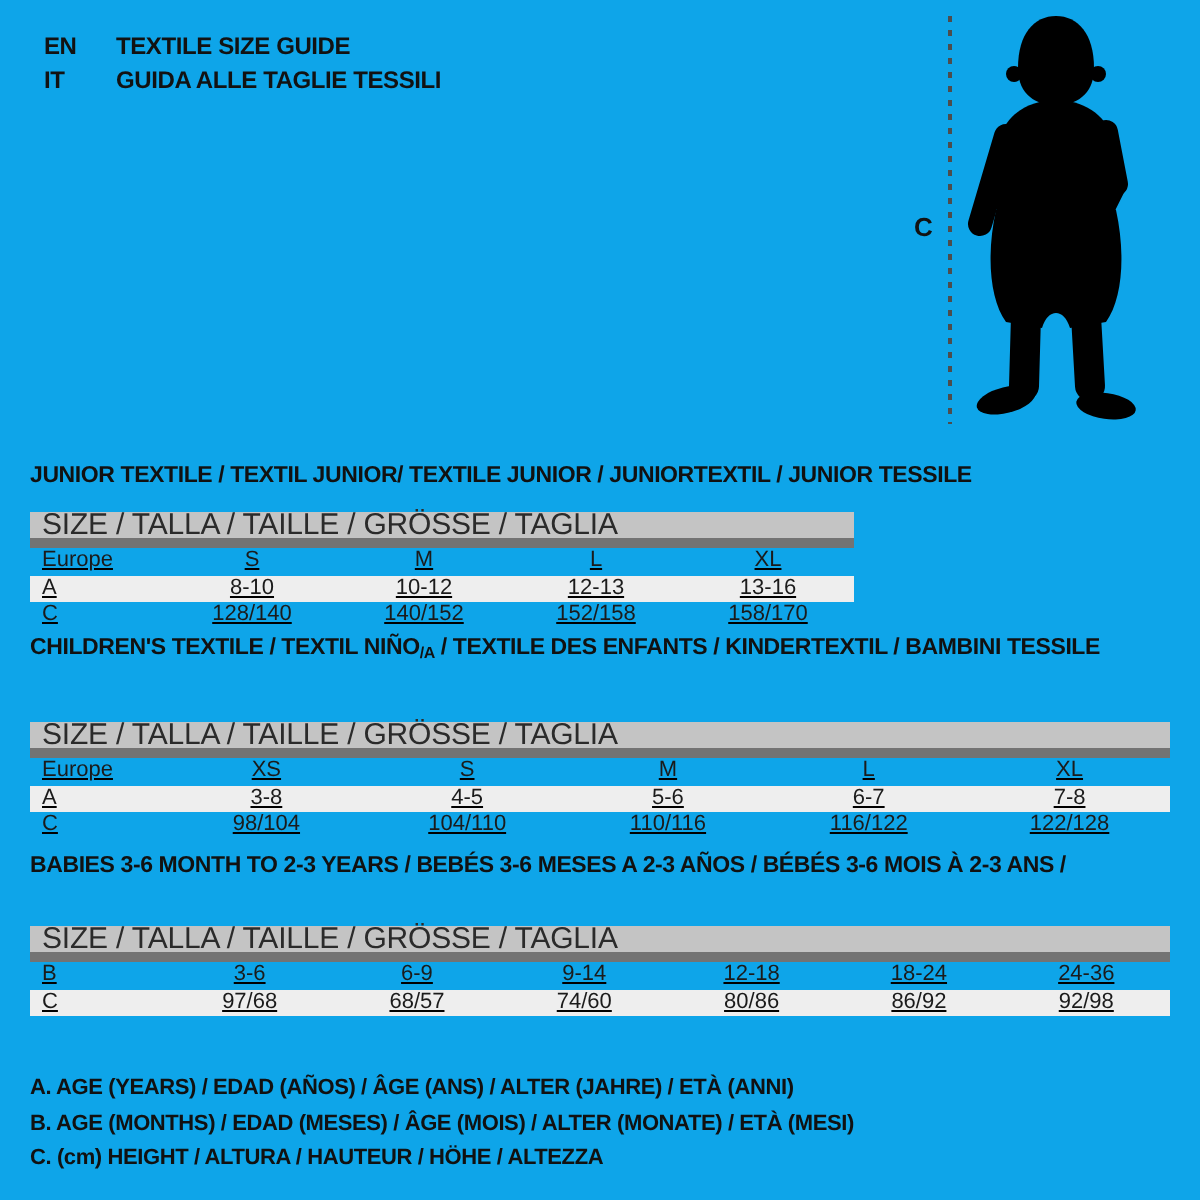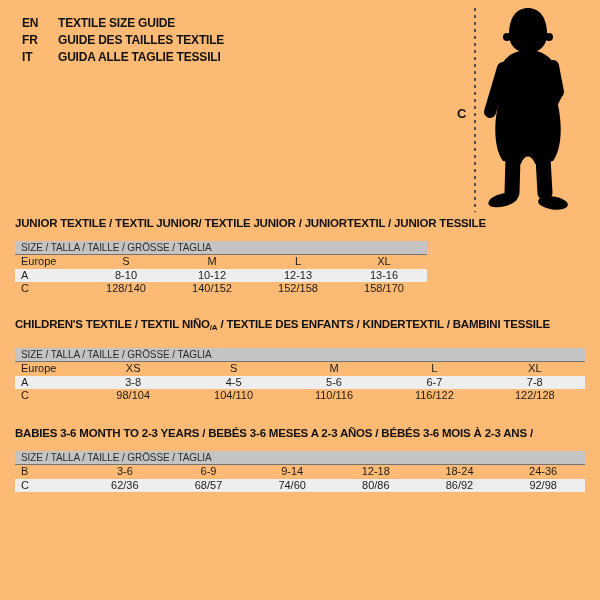--- a/index.html
+++ b/index.html
@@ -1,62 +1,58 @@
 <!DOCTYPE html>
 <html><head>
 <meta charset="utf-8">
 <style>
   html,body{margin:0;padding:0;}
   body{font-family:"Liberation Sans","DejaVu Sans",sans-serif;background:#fff;}
-  .canvas{position:relative;width:600px;height:600px;background:#fdba74;overflow:hidden;}
+  .canvas{position:relative;width:600px;height:600px;background:#0ea5e9;overflow:hidden;}
 
   
   .lang-block{position:absolute;left:22px;top:15px;}
   .lang-row{display:flex;height:17px;line-height:17px;font-size:12px;font-weight:bold;color:#121212;letter-spacing:-0.2px;}
   .lang-row .code{width:36px;}
 
   
   .figure-svg{position:absolute;left:440px;top:0;}
   .c-label{position:absolute;left:457px;top:106px;font-size:13px;font-weight:bold;color:#121212;}
 
   
   .tbl{position:absolute;left:15px;}
   .tbl-title{font-size:11.5px;font-weight:bold;color:#111;letter-spacing:-0.2px;line-height:12px;white-space:nowrap;}
   .tbl-title.multi{white-space:normal;line-height:16px;}
-  .size-bar{height:13px;line-height:13px;background:#c4c4c4;border-bottom:1px solid #737373;font-size:10px;color:#2b2b2b;padding-left:6px;letter-spacing:-0.1px;}
-  .junior{top:217px;width:412px;}
+  .size-bar{height:13px;line-height:13px;background:#c4c4c4;border-bottom:5px solid #737373;font-size:15px;color:#2b2b2b;padding-left:6px;letter-spacing:-0.1px;}
+  .junior{top:232px;width:412px;}
   .junior .tbl-title{margin-bottom:12px;}
   .children{top:318px;width:570px;}
-  .children .tbl-title{margin-bottom:14px;}
+  .children .tbl-title{margin-bottom:28px;}
   .babies{top:425px;width:570px;}
-  .babies .tbl-title{margin-bottom:10px;}
+  .babies .tbl-title{margin-bottom:22px;}
   .title-sub{font-size:8px;vertical-align:-2px;}
 
-  table.size-table{width:100%;border-collapse:collapse;table-layout:fixed;}
+  table.size-table{width:100%;border-collapse:collapse;table-layout:fixed;text-decoration:underline;}
   .size-table td{height:13.5px;font-size:11px;line-height:13px;color:#1b1b1b;text-align:center;padding:0;white-space:nowrap;overflow:hidden;}
   .size-table td.lbl{width:62px;text-align:left;padding-left:6px;}
   .size-table tr.stripe{background:#eeeeee;}
 
   
   .footnotes{position:absolute;left:15px;top:536px;}
   .footnote{font-size:11px;font-weight:bold;color:#111;line-height:17.5px;letter-spacing:-0.2px;white-space:nowrap;}
 </style>
 </head>
 <body>
 
 <div class="canvas">
 
   <div class="lang-block">
     <div class="lang-row">
       <span class="code">EN</span>
       <span>TEXTILE SIZE GUIDE</span>
-    </div>
-    <div class="lang-row">
-      <span class="code">FR</span>
-      <span>GUIDE DES TAILLES TEXTILE</span>
     </div>
     <div class="lang-row">
       <span class="code">IT</span>
       <span>GUIDA ALLE TAGLIE TESSILI</span>
     </div>
   </div>
 
   <svg class="figure-svg" width="160" height="220" viewBox="0 0 160 220">
     <g>
       <line x1="35" y1="8" x2="35" y2="212" stroke="#4d4d4d" stroke-width="2" stroke-dasharray="3 4"></line>
@@ -158,25 +154,30 @@
             <td class="lbl">B</td>
             <td>3-6</td>
             <td>6-9</td>
             <td>9-14</td>
             <td>12-18</td>
             <td>18-24</td>
             <td>24-36</td>
           </tr>
           <tr class="stripe">
             <td class="lbl">C</td>
-            <td>62/36</td>
+            <td>97/68</td>
             <td>68/57</td>
             <td>74/60</td>
             <td>80/86</td>
             <td>86/92</td>
             <td>92/98</td>
           </tr>
         </tbody>
       </table>
   </section>
 
+  <div class="footnotes">
+    <div class="footnote">A. AGE (YEARS) / EDAD (AÑOS) / ÂGE (ANS) / ALTER (JAHRE) / ETÀ (ANNI)</div>
+    <div class="footnote">B. AGE (MONTHS) / EDAD (MESES) / ÂGE (MOIS) / ALTER (MONATE) / ETÀ (MESI)</div>
+    <div class="footnote">C. (cm) HEIGHT / ALTURA / HAUTEUR / HÖHE / ALTEZZA</div>
+  </div>
 
 </div>
 
 </body></html>

